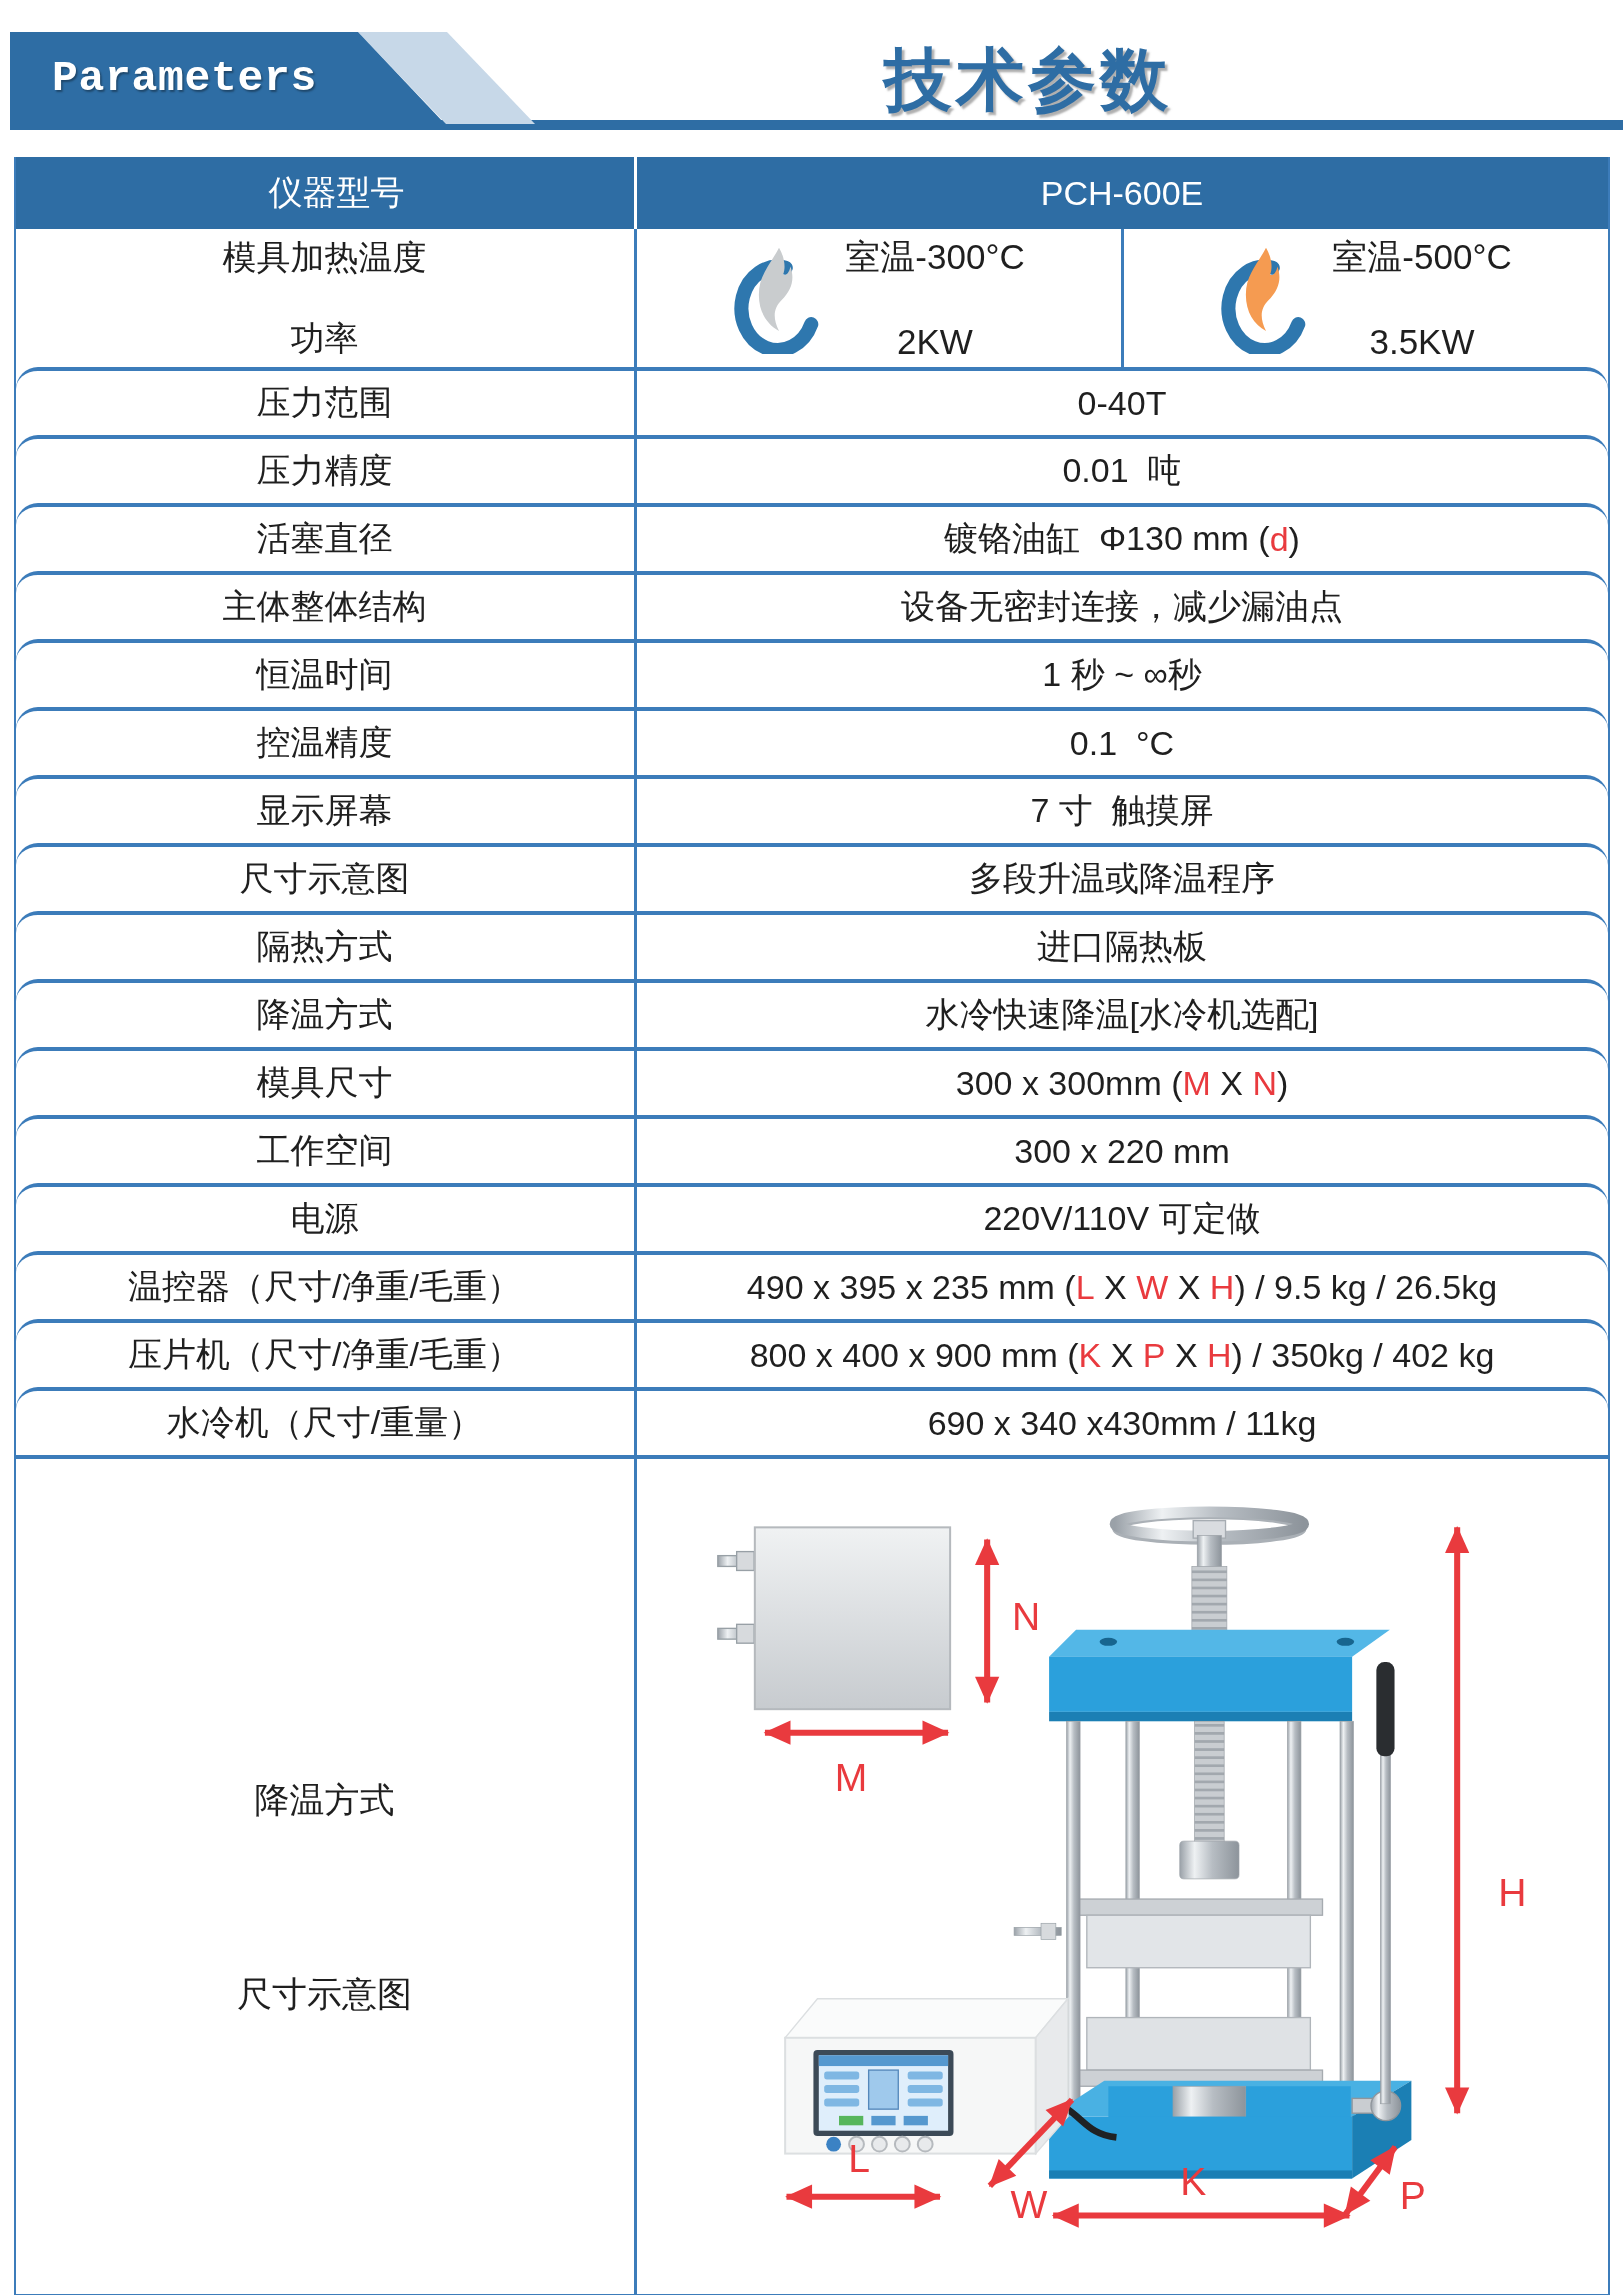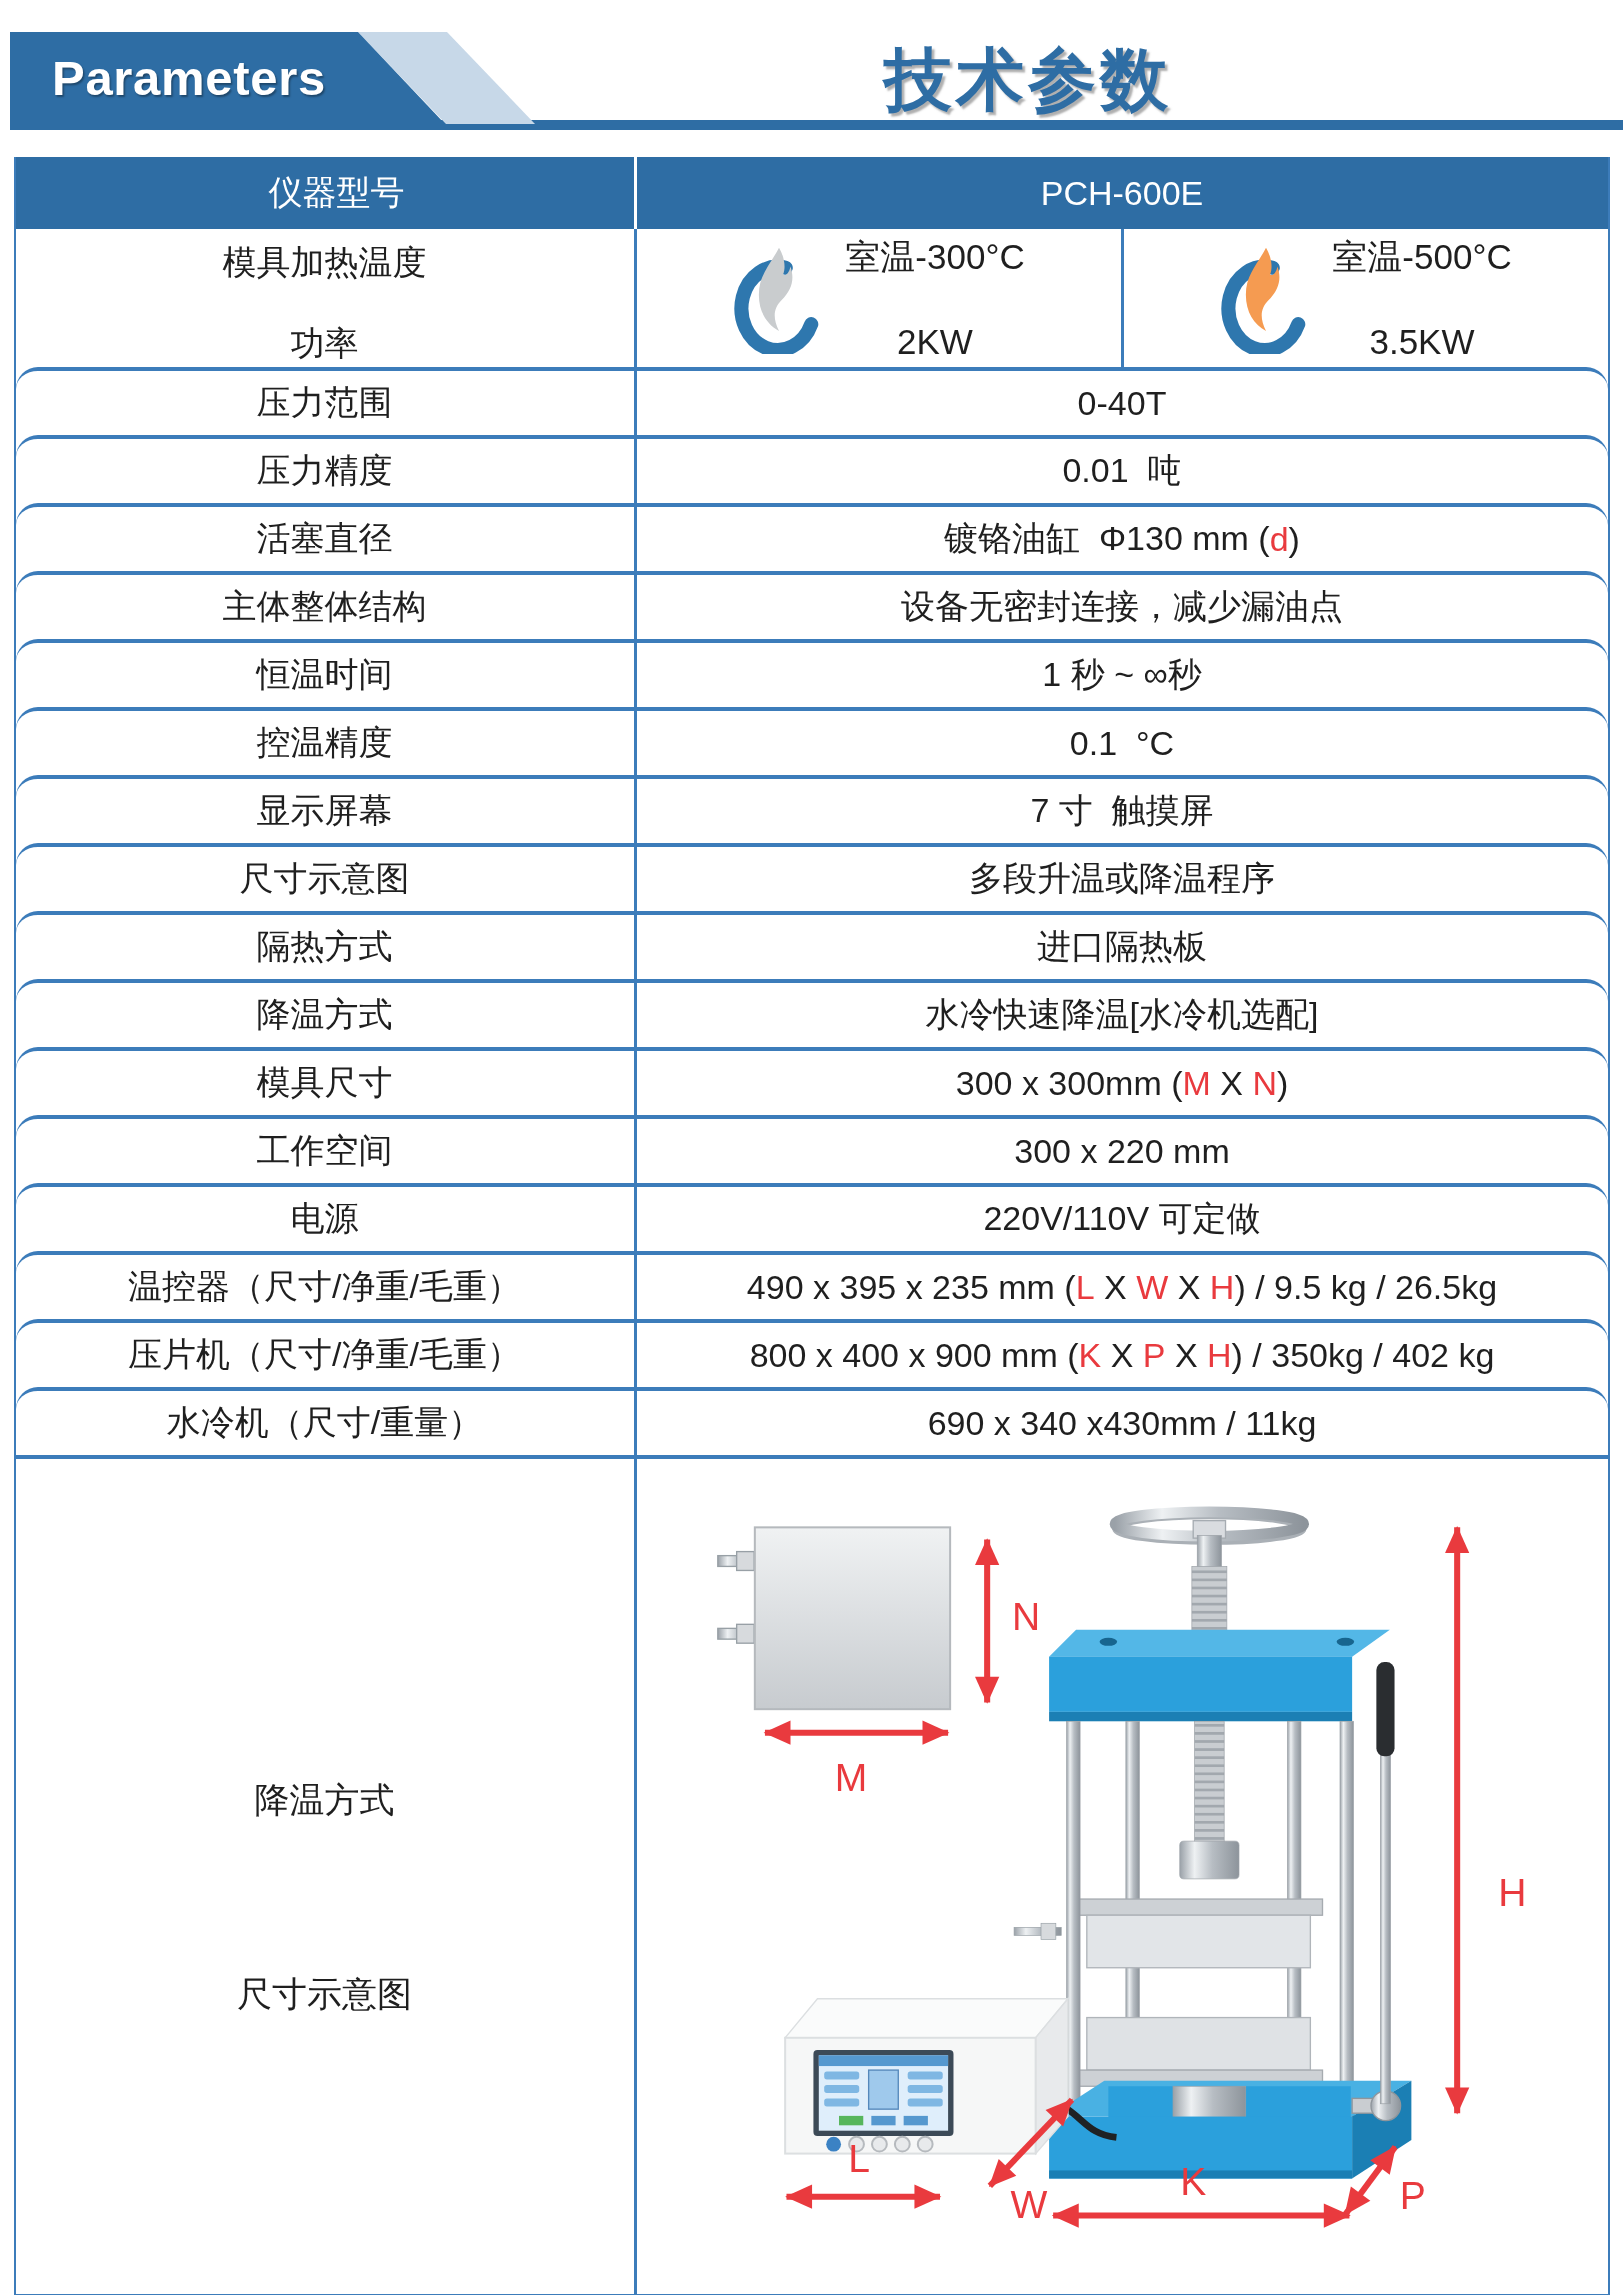--- a/index.html
+++ b/index.html
@@ -14,38 +14,38 @@
   *{margin:0;padding:0;box-sizing:border-box;}
   body{background:#fff;font-family:"Liberation Sans",sans-serif;color:var(--ink);}
   .page{position:relative;width:1623px;height:2295px;background:#fff;overflow:hidden;}
 
   
   .banner-line{position:absolute;left:10px;top:120px;width:1613px;height:9.5px;background:var(--blue);}
   .banner-light{position:absolute;left:358px;top:32px;width:177px;height:92px;background:#c7d8e8;
     clip-path:polygon(0 0,89px 0,177px 100%,88px 100%);}
   .banner-main{position:absolute;left:10px;top:32px;width:435px;height:92px;background:var(--blue);
     clip-path:polygon(0 0,348px 0,435px 100%,0 100%);display:flex;align-items:center;}
-  .banner-main span{color:#fff;font-size:49px;font-weight:700;padding-left:42px;letter-spacing:0.7px;
-    text-shadow:1.4px 2px 2px rgba(0,0,0,.35);}
+  .banner-main span{color:#fff;font-size:43px;font-weight:700;padding-left:42px;letter-spacing:0.7px;
+    text-shadow:1.4px 2px 2px rgba(0,0,0,.35);font-family:Liberation Mono, monospace;}
   .page-title{position:absolute;left:884px;top:35px;font-size:68px;font-weight:700;color:var(--blue);
     letter-spacing:4px;text-shadow:2.7px 3.4px 2px rgba(110,110,110,.55);}
 
   
   .spec-table{position:absolute;left:13.5px;top:157px;width:1596px;
     border-left:2.7px solid var(--bd);border-right:2.7px solid var(--bd);border-bottom:2.7px solid var(--bd);}
   .cell{display:flex;align-items:center;justify-content:center;text-align:center;}
   .label-cell{width:621px;flex:0 0 621px;border-right:3.4px solid var(--bd);}
   .value-cell{flex:1;}
 
   .t-header{height:72px;background:var(--blue);display:flex;}
   .t-header .cell{color:#fff;font-size:34px;}
   .t-header .label-cell{border-right:3.4px solid #fff;padding-left:24px;}
 
   .t-heating{height:138px;display:flex;}
-  .t-heating .label-cell{flex-direction:column;justify-content:flex-end;gap:35px;font-size:34px;}
+  .t-heating .label-cell{flex-direction:column;justify-content:center;gap:35px;font-size:34px;}
   .heat-options{flex:1;display:flex;}
   .heat-option{flex:1;display:flex;align-items:center;justify-content:center;gap:23px;}
   .heat-option.first{border-right:3.4px solid var(--bd);}
   .heat-text{display:flex;flex-direction:column;align-items:center;gap:27px;}
   .heat-temp{font-size:35px;}
   .heat-power{font-size:35px;margin-top:14px;}
 
   .t-row{height:68px;display:flex;border-top:4px solid var(--bd);font-size:34px;border-radius:22px;}
   .t-row .value-cell{white-space:pre;}
   .red{color:var(--red);}

